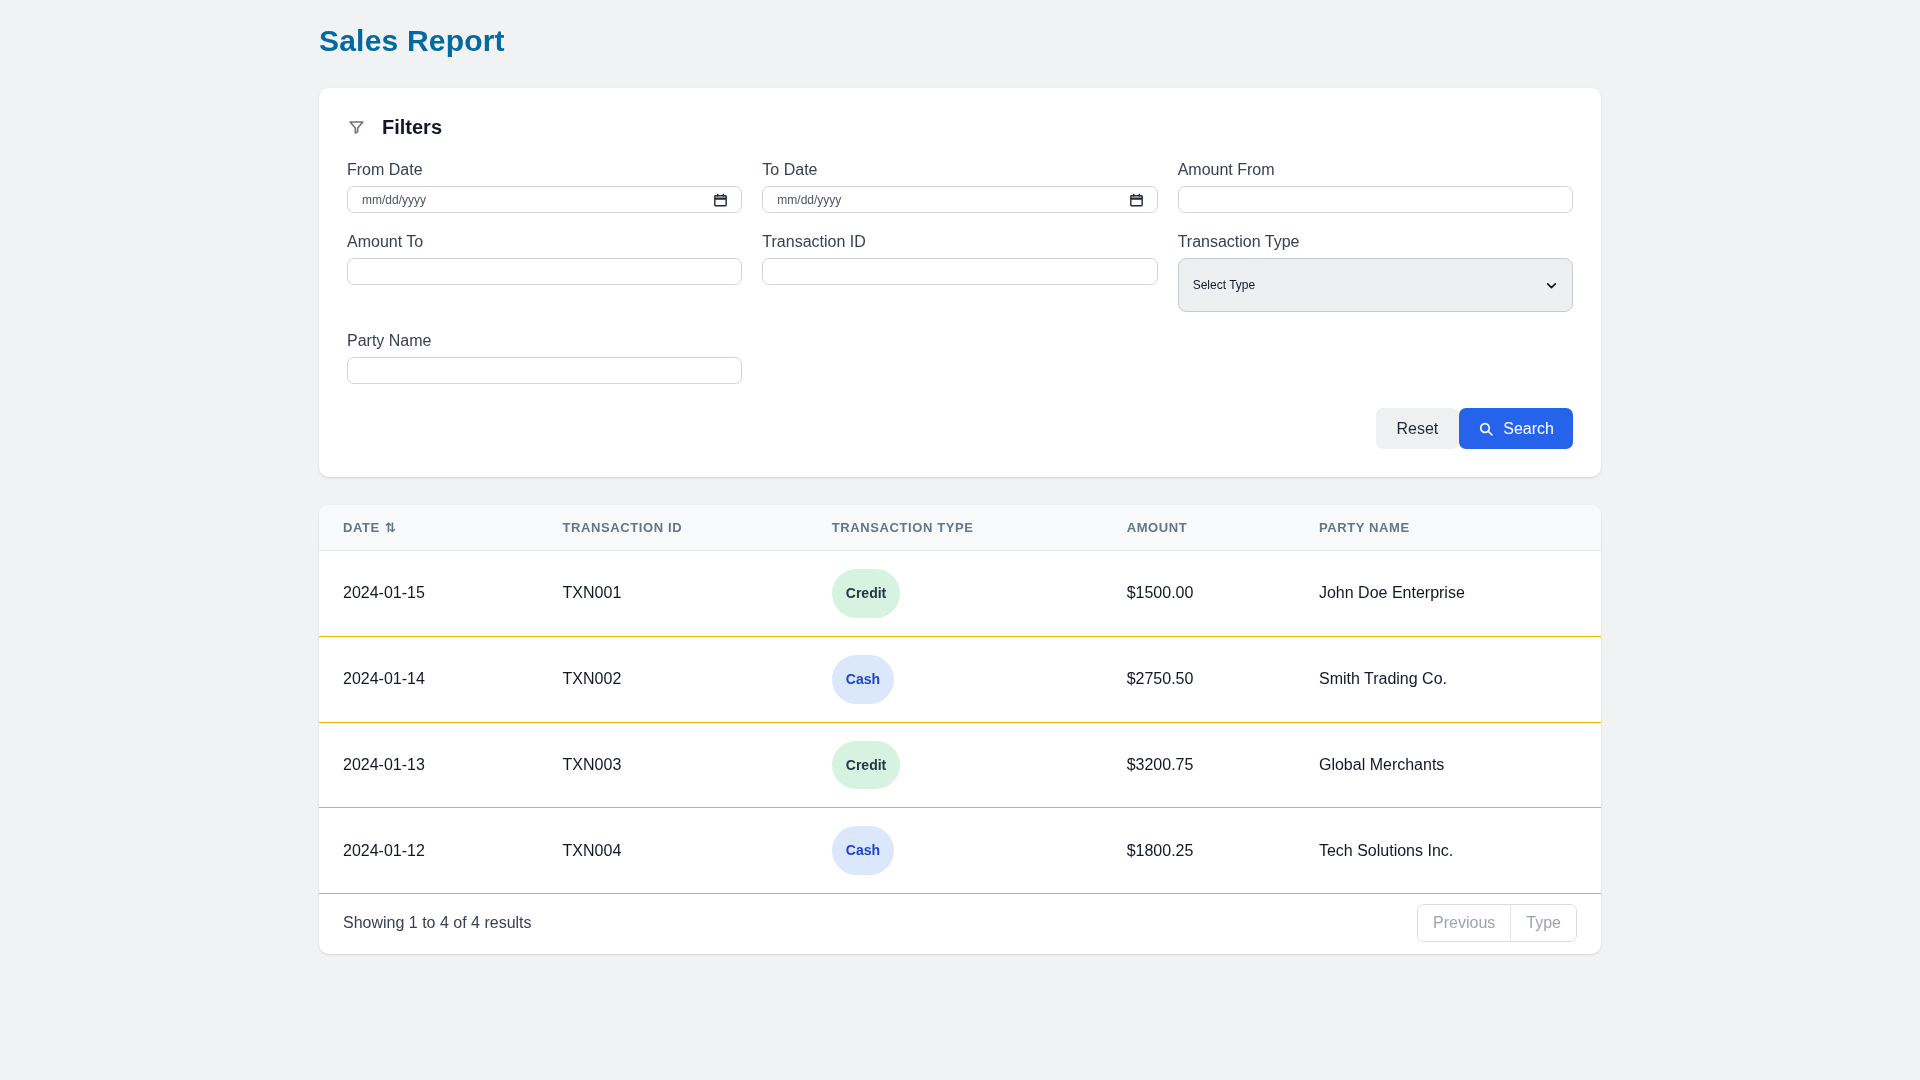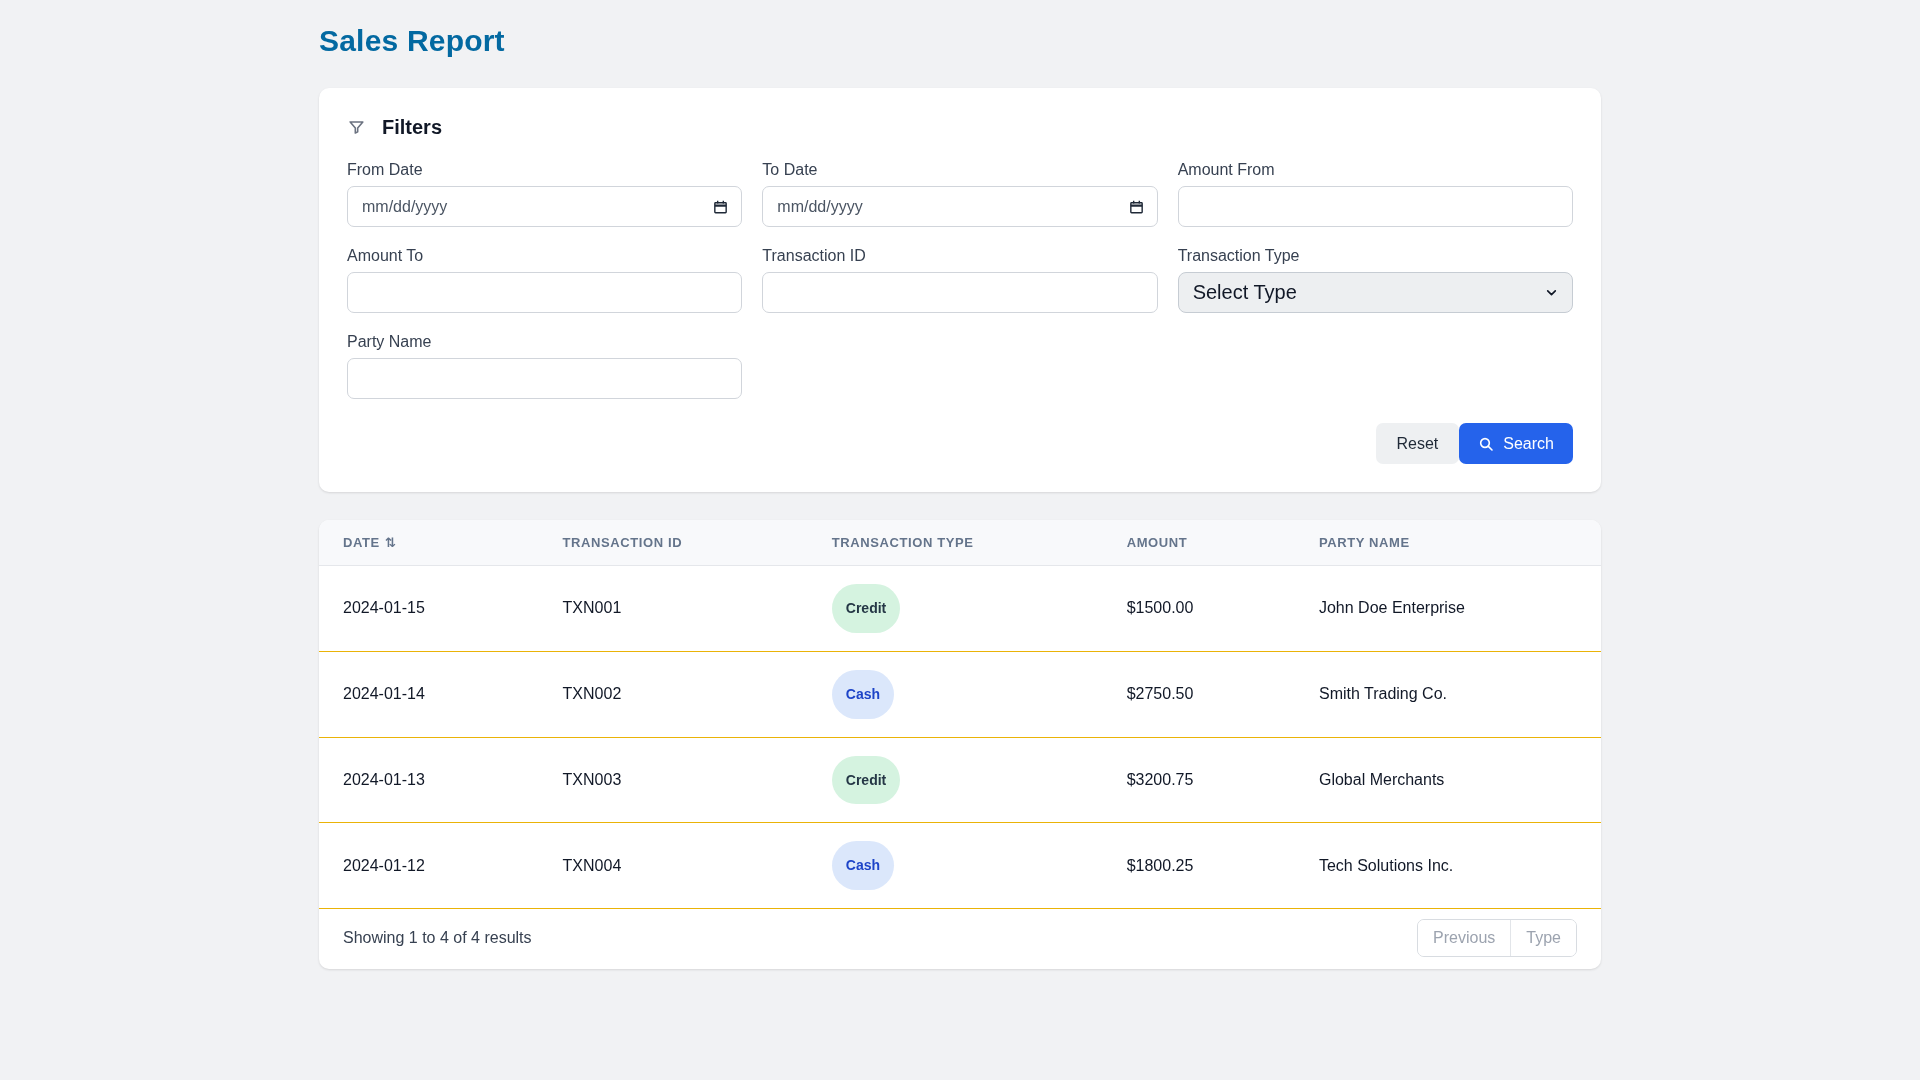--- a/index.html
+++ b/index.html
@@ -47,49 +47,49 @@
   }
   .field label {
     display: block;
     font-size: 16px;
     color: #374151;
     margin-bottom: 7px;
   }
   .field .input-wrap { position: relative; }
   .field input[type="text"] {
     width: 100%;
-    height: 41px;
+    height: 27px;
     border: 1px solid #d1d5db;
     border-radius: 7px;
     padding: 0 14px;
-    font-size: 16px;
+    font-size: 12px;
     font-family: inherit;
     color: #111827;
     background: #ffffff;
     outline: none;
   }
   .field input::placeholder { color: #4b5563; }
   .date-input input { padding-right: 42px; }
   .calendar-icon {
     position: absolute;
     right: 13px;
     top: 50%;
     transform: translateY(-50%);
     color: #1f2937;
     display: inline-flex;
     pointer-events: none;
   }
   .select-wrap { position: relative; }
   .select-control {
     width: 100%;
-    height: 41px;
+    height: 54px;
     border: 1px solid #c6ccd3;
     border-radius: 8px;
     background: #edeff1;
-    font-size: 20px;
+    font-size: 12px;
     color: #111827;
     padding: 0 14px;
     display: flex;
     align-items: center;
     justify-content: space-between;
     cursor: default;
   }
   .chevron-down-icon { color: #111827; display: inline-flex; }
   .filter-actions {
     display: flex;

